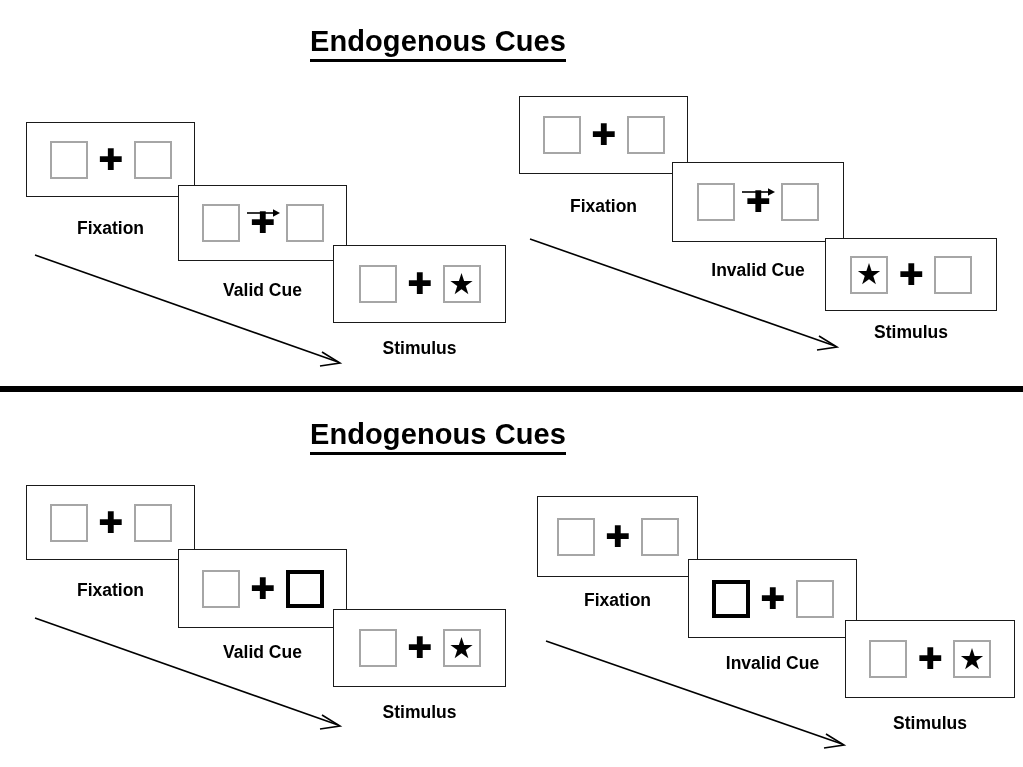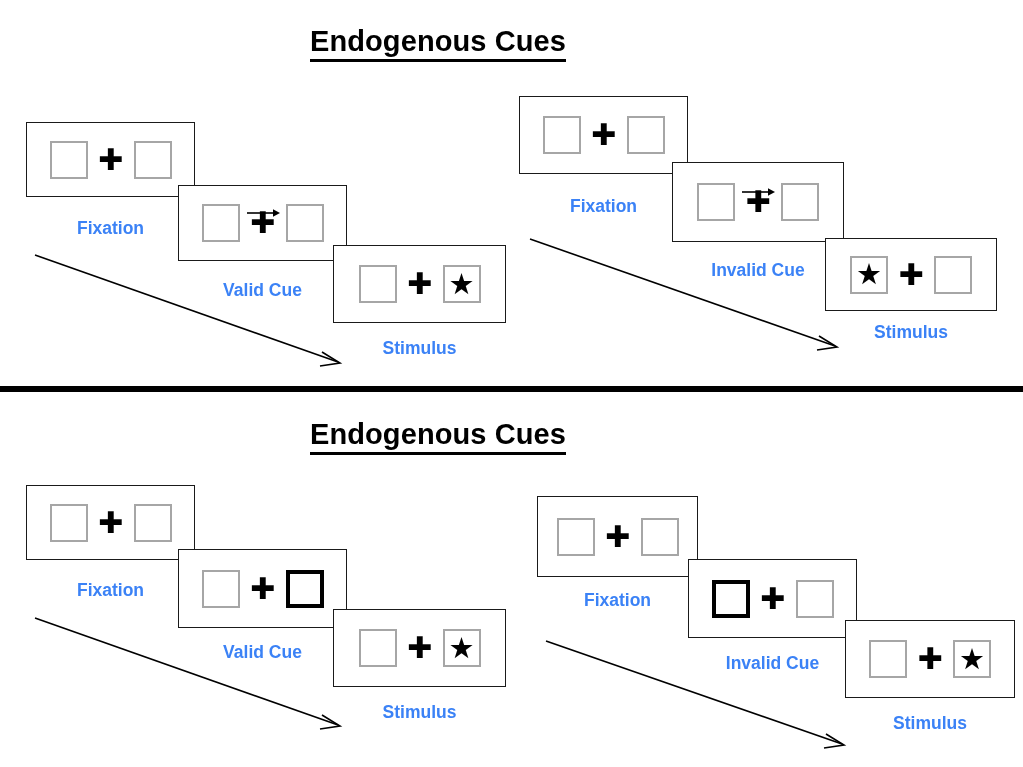--- a/index.html
+++ b/index.html
@@ -103,21 +103,21 @@
     line-height: 1;
     color: #000000;
     font-family: "DejaVu Sans", sans-serif;
   }
 
   
   .caption {
     position: absolute;
     font-size: 17.5px;
     font-weight: bold;
-    color: #3b82f6;
+    color: #000000;
     white-space: nowrap;
     text-align: center;
   }
 
   
   .flow-arrow {
     position: absolute;
     overflow: visible;
     pointer-events: none;
   }

